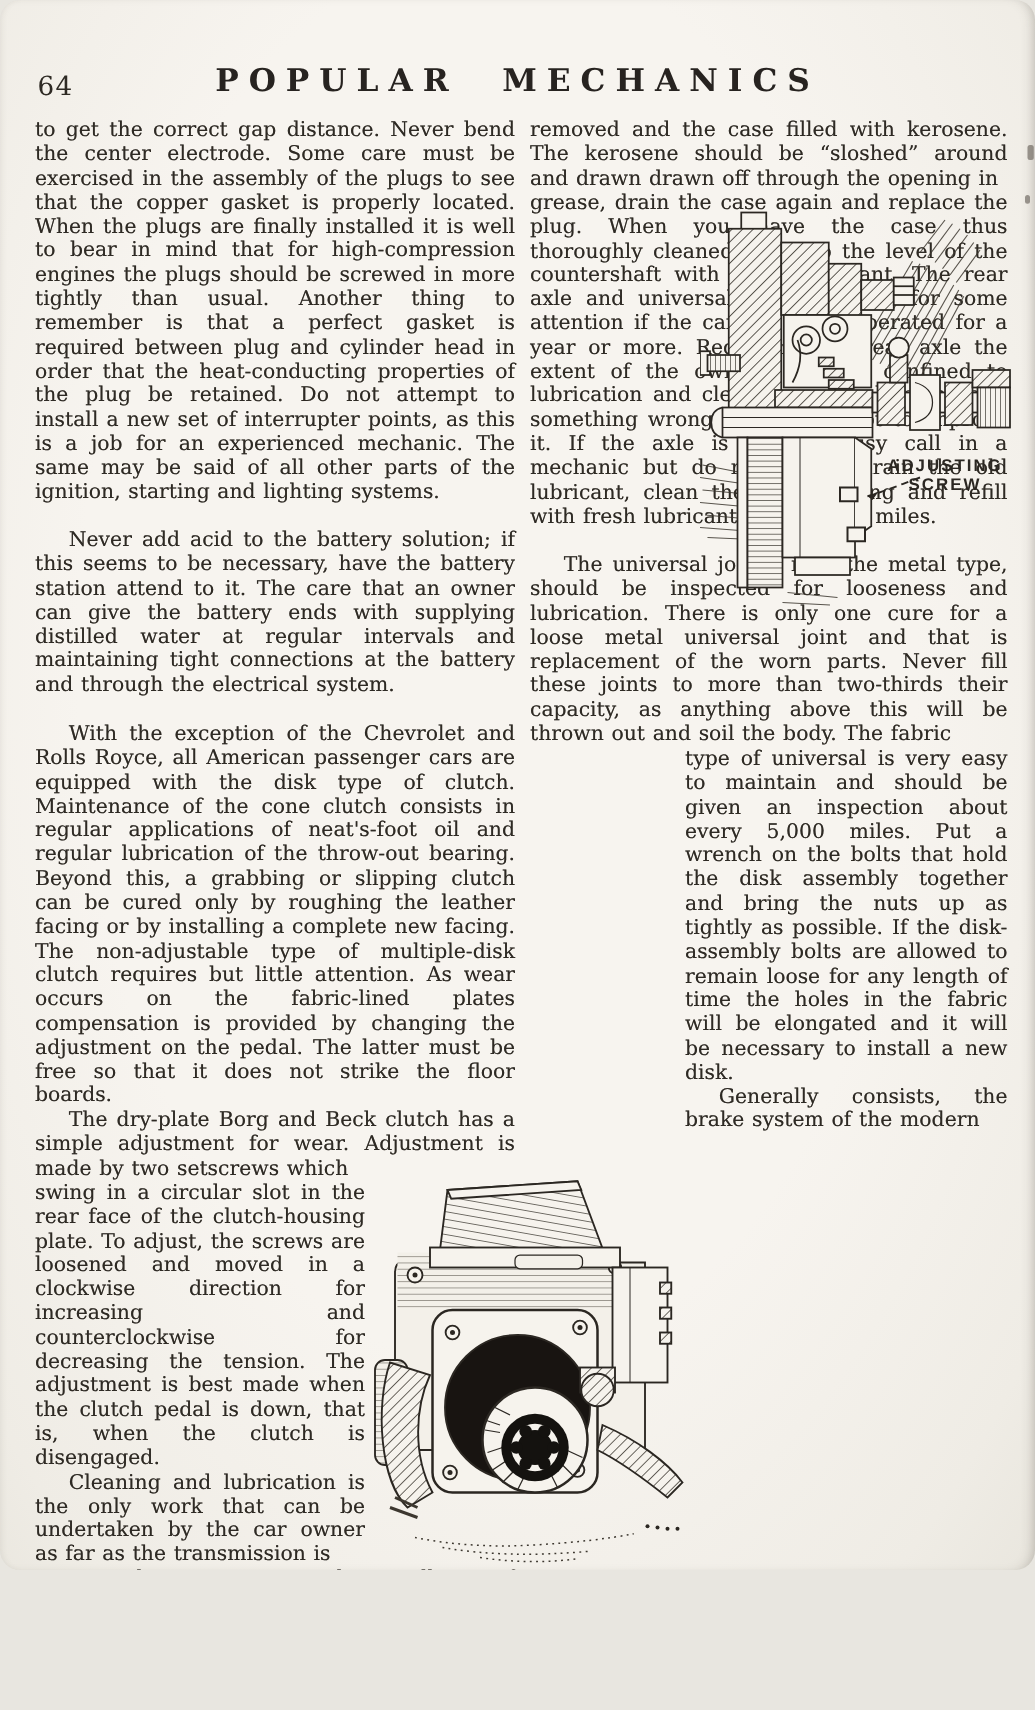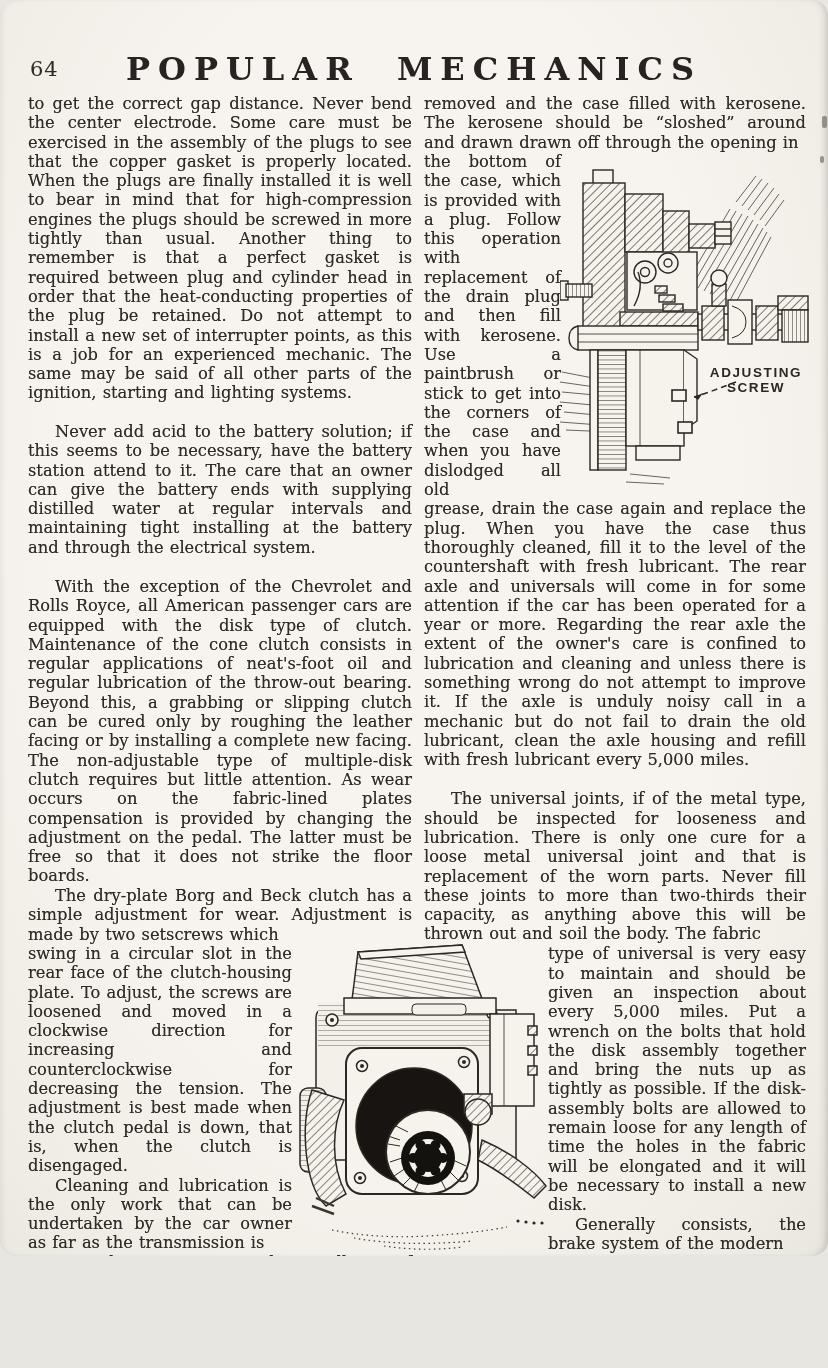--- a/index.html
+++ b/index.html
@@ -3,21 +3,21 @@
 <meta charset="utf-8">
 <style>
   html,body{margin:0;padding:0;background:#e8e6e0;}
   .page{
     position:relative;width:828px;height:1256px;overflow:hidden;
     background:radial-gradient(ellipse at 48% 42%, #f7f4ef 55%, #efece5 88%, #e9e6de 100%);
     box-shadow:inset -7px 0 10px -7px rgba(60,55,45,.35), inset 4px 0 8px -6px rgba(60,55,45,.2);
     font-family:"DejaVu Serif", serif;color:#2e2a24;border-radius:16px;
   }
   .page-number{position:absolute;left:30px;top:57px;font-size:21px;letter-spacing:1px;}
-  .masthead{position:absolute;left:0;right:0;top:50px;text-align:center;font-size:32px;
+  .masthead{position:absolute;left:0;right:0;top:50px;text-align:center;font-size:25px;
     font-weight:700;letter-spacing:8px;word-spacing:18px;color:#272320;}
   .col{position:absolute;top:94px;text-align:justify;font-size:16.3px;line-height:19.3px;
     word-spacing:.06em;text-shadow:0 0 .5px rgba(46,42,36,.55);}
   .col p{margin:0;padding:0;}
   .col-left{left:28px;width:384px;}
   .col-right{left:424px;width:382px;}
   .ind{text-indent:27px;}
   .narrow-left{width:264px;}
   .narrow-right-top{width:137px;}
   .narrow-right-bottom{width:258px;margin-left:auto;}
@@ -35,35 +35,32 @@
 </head>
 <body>
 
 <div class="page">
 
   <div class="page-number">64</div>
   <div class="masthead">POPULAR MECHANICS</div>
 
   <div class="col col-left">
     <p class="mh-lp1">to get the correct gap distance. Never bend the center electrode. Some care must be exercised in the assembly of the plugs to see that the copper gasket is properly located. When the plugs are finally installed it is well to bear in mind that for high-compression engines the plugs should be screwed in more tightly than usual. Another thing to remember is that a perfect gasket is required between plug and cylinder head in order that the heat-conducting properties of the plug be retained. Do not attempt to install a new set of interrupter points, as this is a job for an experienced mechanic. The same may be said of all other parts of the ignition, starting and lighting systems.</p>
-    <p class="ind mh-lp2">Never add acid to the battery solution; if this seems to be necessary, have the battery station attend to it. The care that an owner can give the battery ends with supplying distilled water at regular intervals and maintaining tight installing at the battery and through the electrical system.</p>
+    <p class="ind mh-lp2">Never add acid to the battery solution; if this seems to be necessary, have the battery station attend to it. The care that an owner can give the battery ends with supplying distilled water at regular intervals and maintaining tight connections at the battery and through the electrical system.</p>
     <p class="ind mh-lp3">With the exception of the Chevrolet and Rolls Royce, all American passenger cars are equipped with the disk type of clutch. Maintenance of the cone clutch consists in regular applications of neat's-foot oil and regular lubrication of the throw-out bearing. Beyond this, a grabbing or slipping clutch can be cured only by roughing the leather facing or by installing a complete new facing. The non-adjustable type of multiple-disk clutch requires but little attention. As wear occurs on the fabric-lined plates compensation is provided by changing the adjustment on the pedal. The latter must be free so that it does not strike the floor boards.</p>
     <p class="ind mh-lp4w">The dry-plate Borg and Beck clutch has a simple adjustment for wear. Adjustment is made by two setscrews which</p>
     <div class="narrow-left mh-lnar">
       <p>swing in a circular slot in the rear face of the clutch-housing plate. To adjust, the screws are loosened and moved in a clockwise direction for increasing and counterclockwise for decreasing the tension. The adjustment is best made when the clutch pedal is down, that is, when the clutch is disengaged.</p>
       <p class="ind">Cleaning and lubrication is the only work that can be undertaken by the car owner as far as the transmission is</p>
     </div>
     <p>concerned. Do not attempt the installation of gears, bearings or other parts of this unit. The gear-box cover should be</p>
   </div>
 
   <div class="col col-right">
     <p class="mh-rp1w">removed and the case filled with kerosene. The kerosene should be “sloshed” around and drawn drawn off through the opening in</p>
-    <div class="narrow-right-top mh-rp1n">
-      <p>the bottom of the case, which is provided with a plug. Follow this operation with replacement of the drain plug and then fill with kerosene. Use a paintbrush or stick to get into the corners of the case and when you have dislodged all old</p>
-    </div>
     <p class="mh-rp1r">grease, drain the case again and replace the plug. When you have the case thus thoroughly cleaned, fill it to the level of the countershaft with fresh lubricant. The rear axle and universals will come in for some attention if the car has been operated for a year or more. Regarding the rear axle the extent of the owner's care is confined to lubrication and cleaning and unless there is something wrong do not attempt to improve it. If the axle is unduly noisy call in a mechanic but do not fail to drain the old lubricant, clean the axle housing and refill with fresh lubricant every 5,000 miles.</p>
     <p class="ind mh-rp2w">The universal joints, if of the metal type, should be inspected for looseness and lubrication. There is only one cure for a loose metal universal joint and that is replacement of the worn parts. Never fill these joints to more than two-thirds their capacity, as anything above this will be thrown out and soil the body. The fabric</p>
     <div class="narrow-right-bottom mh-rp2n">
       <p>type of universal is very easy to maintain and should be given an inspection about every 5,000 miles. Put a wrench on the bolts that hold the disk assembly together and bring the nuts up as tightly as possible. If the disk-assembly bolts are allowed to remain loose for any length of time the holes in the fabric will be elongated and it will be necessary to install a new disk.</p>
       <p class="ind">Generally consists, the brake system of the modern</p>
     </div>
   </div>
 
   <div class="figure fig-top">
     <svg width="256" height="332" viewBox="0 0 256 332">

